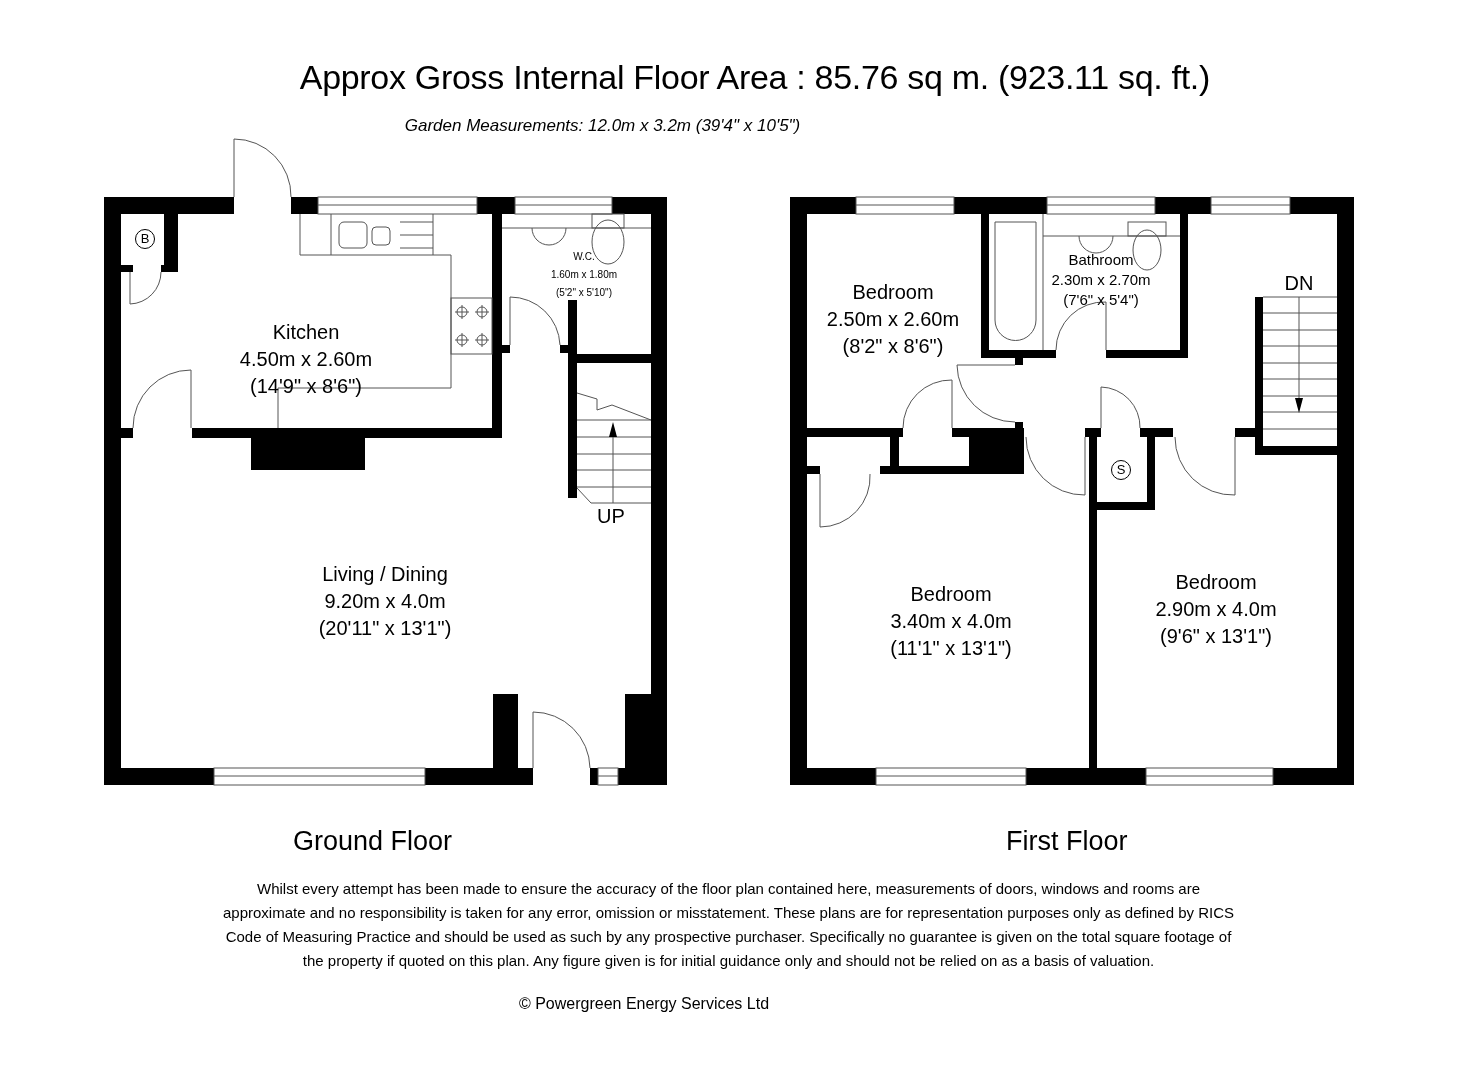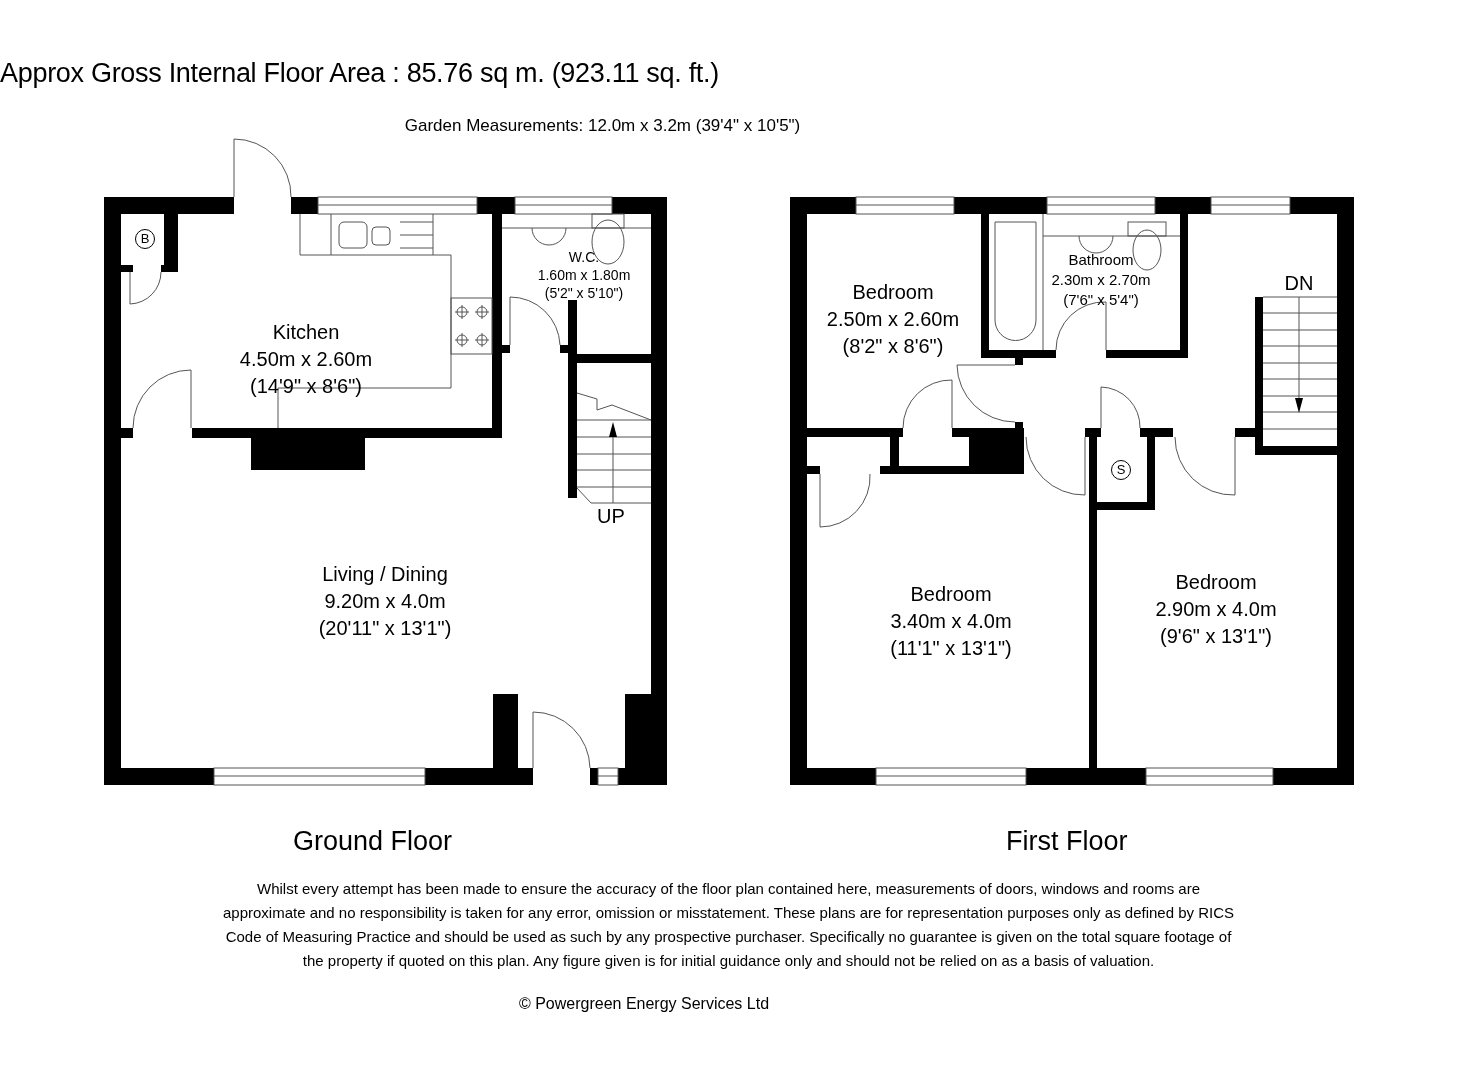--- a/index.html
+++ b/index.html
@@ -1,26 +1,26 @@
 <!DOCTYPE html>
 <html><head>
 <meta charset="utf-8">
 <style>
   html, body { margin:0; padding:0; background:#ffffff; }
   body { width:1457px; height:1080px; position:relative; overflow:hidden; font-family:"Liberation Sans", sans-serif; color:#000; }
   .abs { position:absolute; }
-  .title { left:0; width:1210px; top:58px; text-align:left; font-size:27px; letter-spacing:-0.3px; }
-  .subtitle { left:0; width:1205px; top:116px; text-align:center; font-size:17px; }
+  .title { left:0; width:1210px; top:58px; text-align:right; font-size:34px; letter-spacing:-0.3px; }
+  .subtitle { left:0; width:1205px; top:116px; text-align:center; font-size:17px;font-style:italic; }
   .floor-label { font-size:27px; top:826px; }
   .disclaimer { left:220px; width:1017px; top:877px; text-align:center; font-size:15px; line-height:24px; }
   .copyright { left:0; width:1288px; top:995px; text-align:center; font-size:16px; }
   svg.plan { position:absolute; left:0; top:0; }
   .room-label { position:absolute; text-align:center; line-height:1.2; white-space:nowrap; transform:translateX(-50%); }
   .rl-lg { font-size:20px; line-height:27px; }
-  .rl-sm { font-size:14px; line-height:18px; }
+  .rl-sm { font-size:10px; line-height:18px; }
   .badge { position:absolute; width:18px; height:18px; border:1px solid #000; border-radius:50%; font-size:13px; text-align:center; line-height:18px; transform:translate(-50%,-50%); }
   .stair-text { position:absolute; font-size:20px; transform:translateX(-50%); }
 </style>
 </head>
 <body>
 
 <div class="abs title">Approx Gross Internal Floor Area : 85.76 sq m. (923.11 sq. ft.)</div>
 <div class="abs subtitle">Garden Measurements: 12.0m x 3.2m (39'4" x 10'5")</div>
 
 <svg class="plan" width="1457" height="1080" viewBox="0 0 1457 1080">

